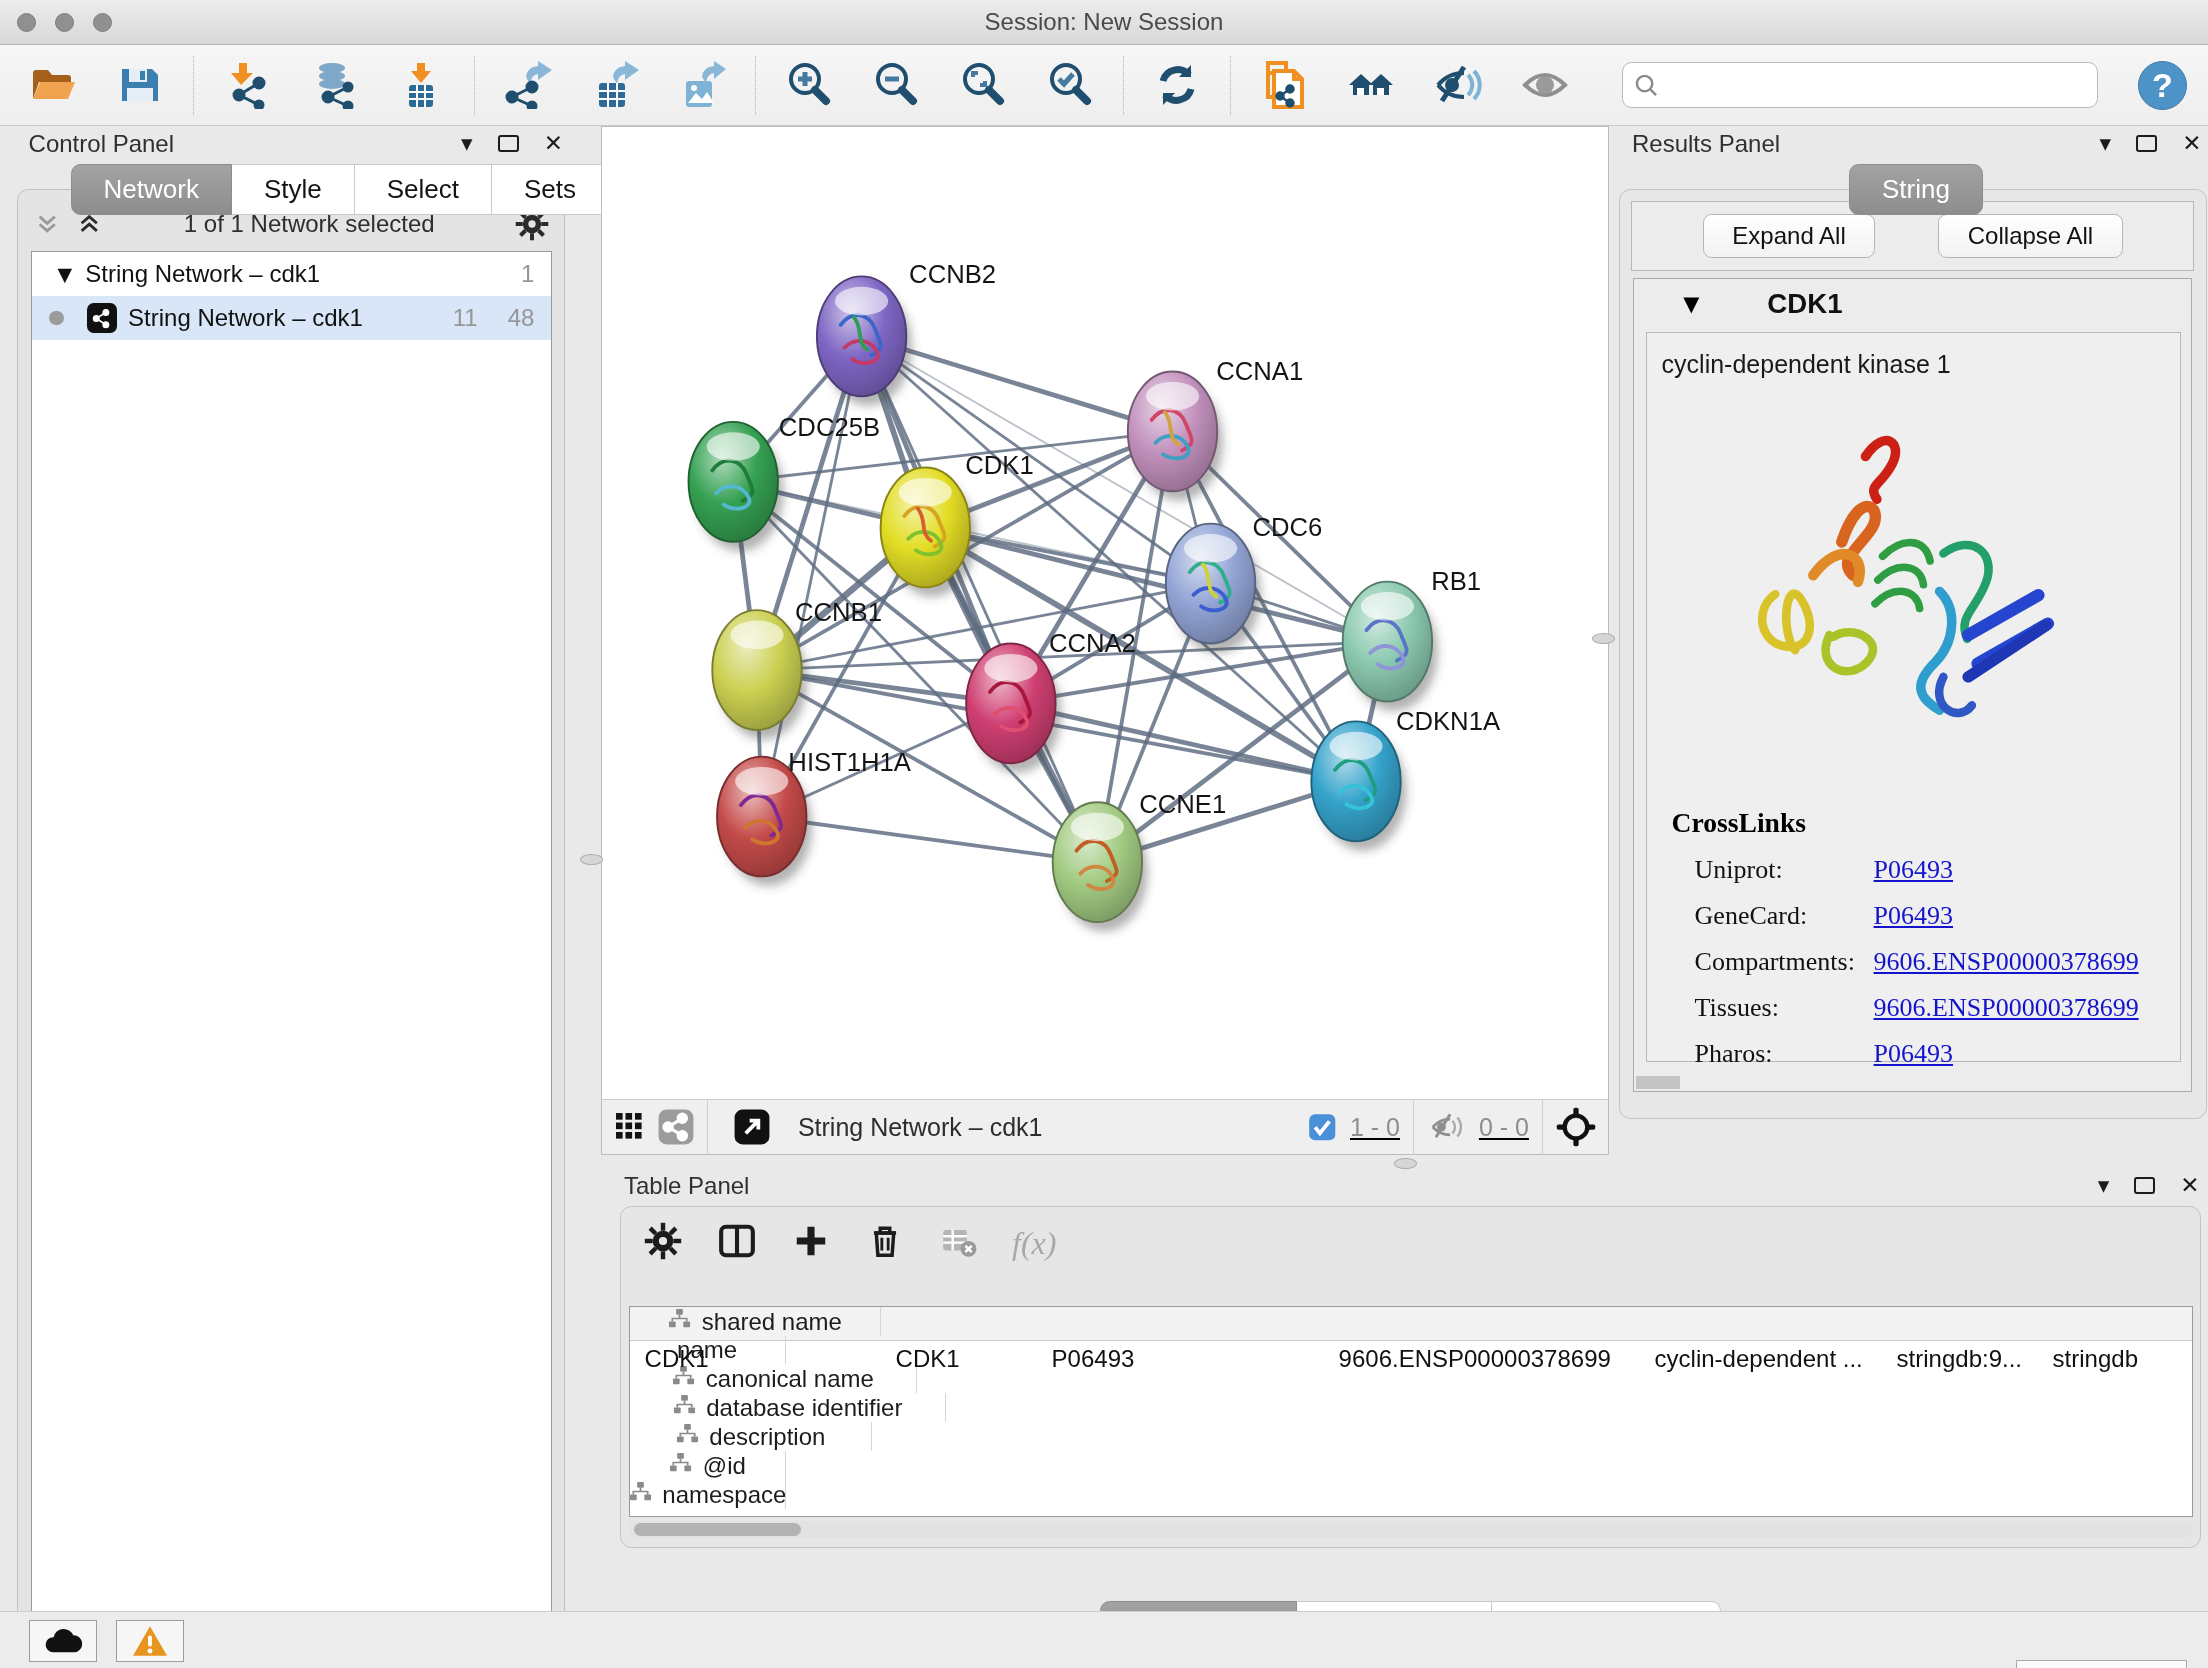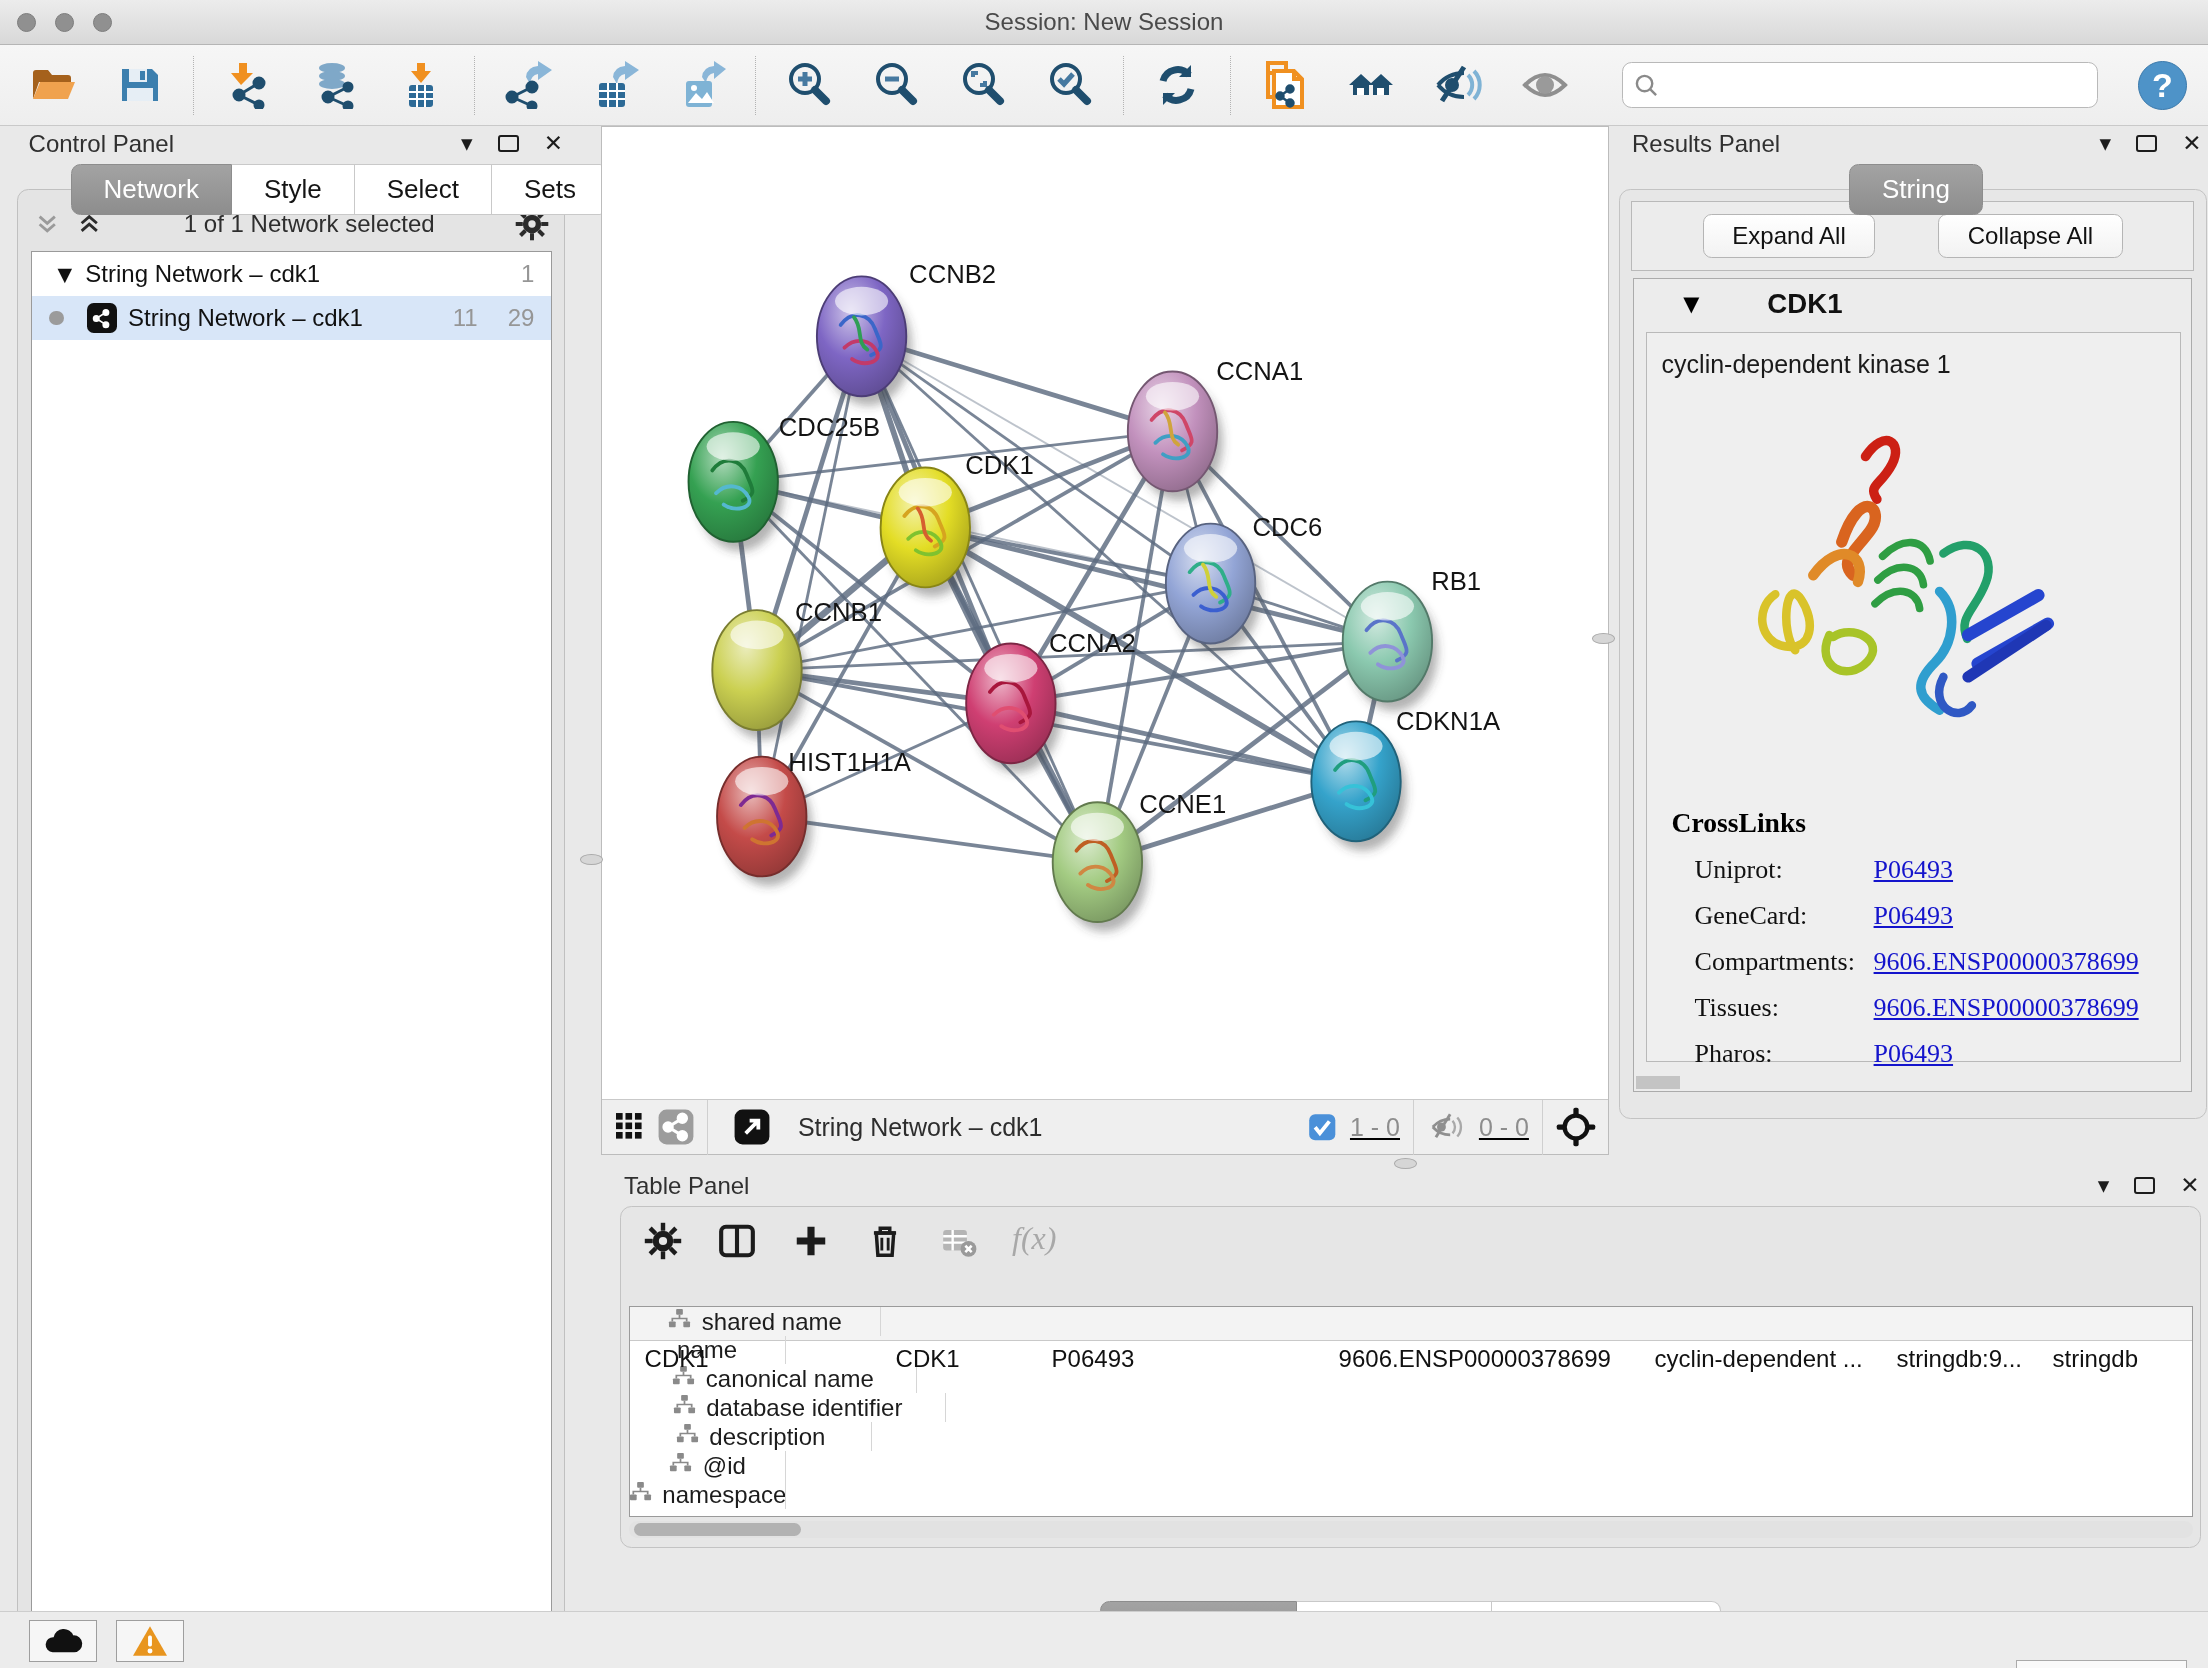--- a/index.html
+++ b/index.html
@@ -99,21 +99,21 @@
   .cl-row { display:flex; margin-top:16px; }
   .cl-label { width:179px; font-size:26px; color:#111; margin-left:23px; }
   .cl-link { font-size:26px; color:#1414cc; text-decoration:underline; }
   .res-hscroll { position:absolute; left:1.9px; bottom:1.9px; width:44px; height:13.3px; background:#c4c4c4; }
 
   
   .table-panel { position:absolute; left:605px; top:1162px; width:1604px; height:449px; }
   .tp-head { position:absolute; left:19px; top:9.5px; right:9.5px; display:flex; align-items:center; }
   .tp-box { position:absolute; left:15px; top:44px; width:1581px; height:342px;
     background:#e6e6e6; border:1px solid #c3c3c3; border-radius:11.4px; }
-  .tp-toolbar { position:absolute; left:21px; top:13.3px; display:flex; align-items:flex-start; gap:32px; }
+  .tp-toolbar { position:absolute; left:21px; top:13.3px; display:flex; align-items:flex-end; gap:32px; }
   .tp-ico { width:42px; height:42px; display:flex; align-items:center; justify-content:center; }
   .tp-fx { font-family:"Liberation Serif",serif; font-style:italic; font-size:32px; color:#a8a8a8; }
   .tp-table { position:absolute; left:7.6px; top:99px; width:1564px; height:211px;
     background:#fff; border:1px solid #9a9a9a; overflow:hidden; }
   .thead { display:flex; height:34px; background:#f3f3f3; border-bottom:1px solid #c9c9c9;flex-direction:column; }
   .th { display:flex; align-items:center; justify-content:center; gap:9.5px; font-size:24px; color:#1c1c1c;
     border-right:1px solid #d6d6d6; overflow:hidden; white-space:nowrap; flex:none; }
   .trow { display:flex; height:36px; align-items:center; }
   .td { font-size:24px; color:#111; padding-left:15px; overflow:hidden; white-space:nowrap; flex:none; }
   .tp-scroll { position:absolute; left:7.6px; top:314px; width:1564px; height:17px; background:#e2e2e2; border-radius:8.6px; }
@@ -372,21 +372,21 @@
                   <circle cx="17" cy="5" r="3"></circle>
                   <circle cx="6" cy="12" r="3"></circle>
                   <circle cx="17" cy="19" r="3"></circle>
                   <path d="M6 12L17 5M6 12l11 7" fill="none"></path>
                 </g>
               </svg>
           </span>
           <span>String Network – cdk1</span>
           <span class="tree-counts">
             <span>11</span>
-            <span>29</span>
+            <span>48</span>
           </span>
         </div>
       </div>
     </div>
     <div class="cp-tabs tabbar" id="control-tabs">
         <div class="tab selected">Network</div>
         <div class="tab">Style</div>
         <div class="tab">Select</div>
         <div class="tab">Sets</div>
       </div>

